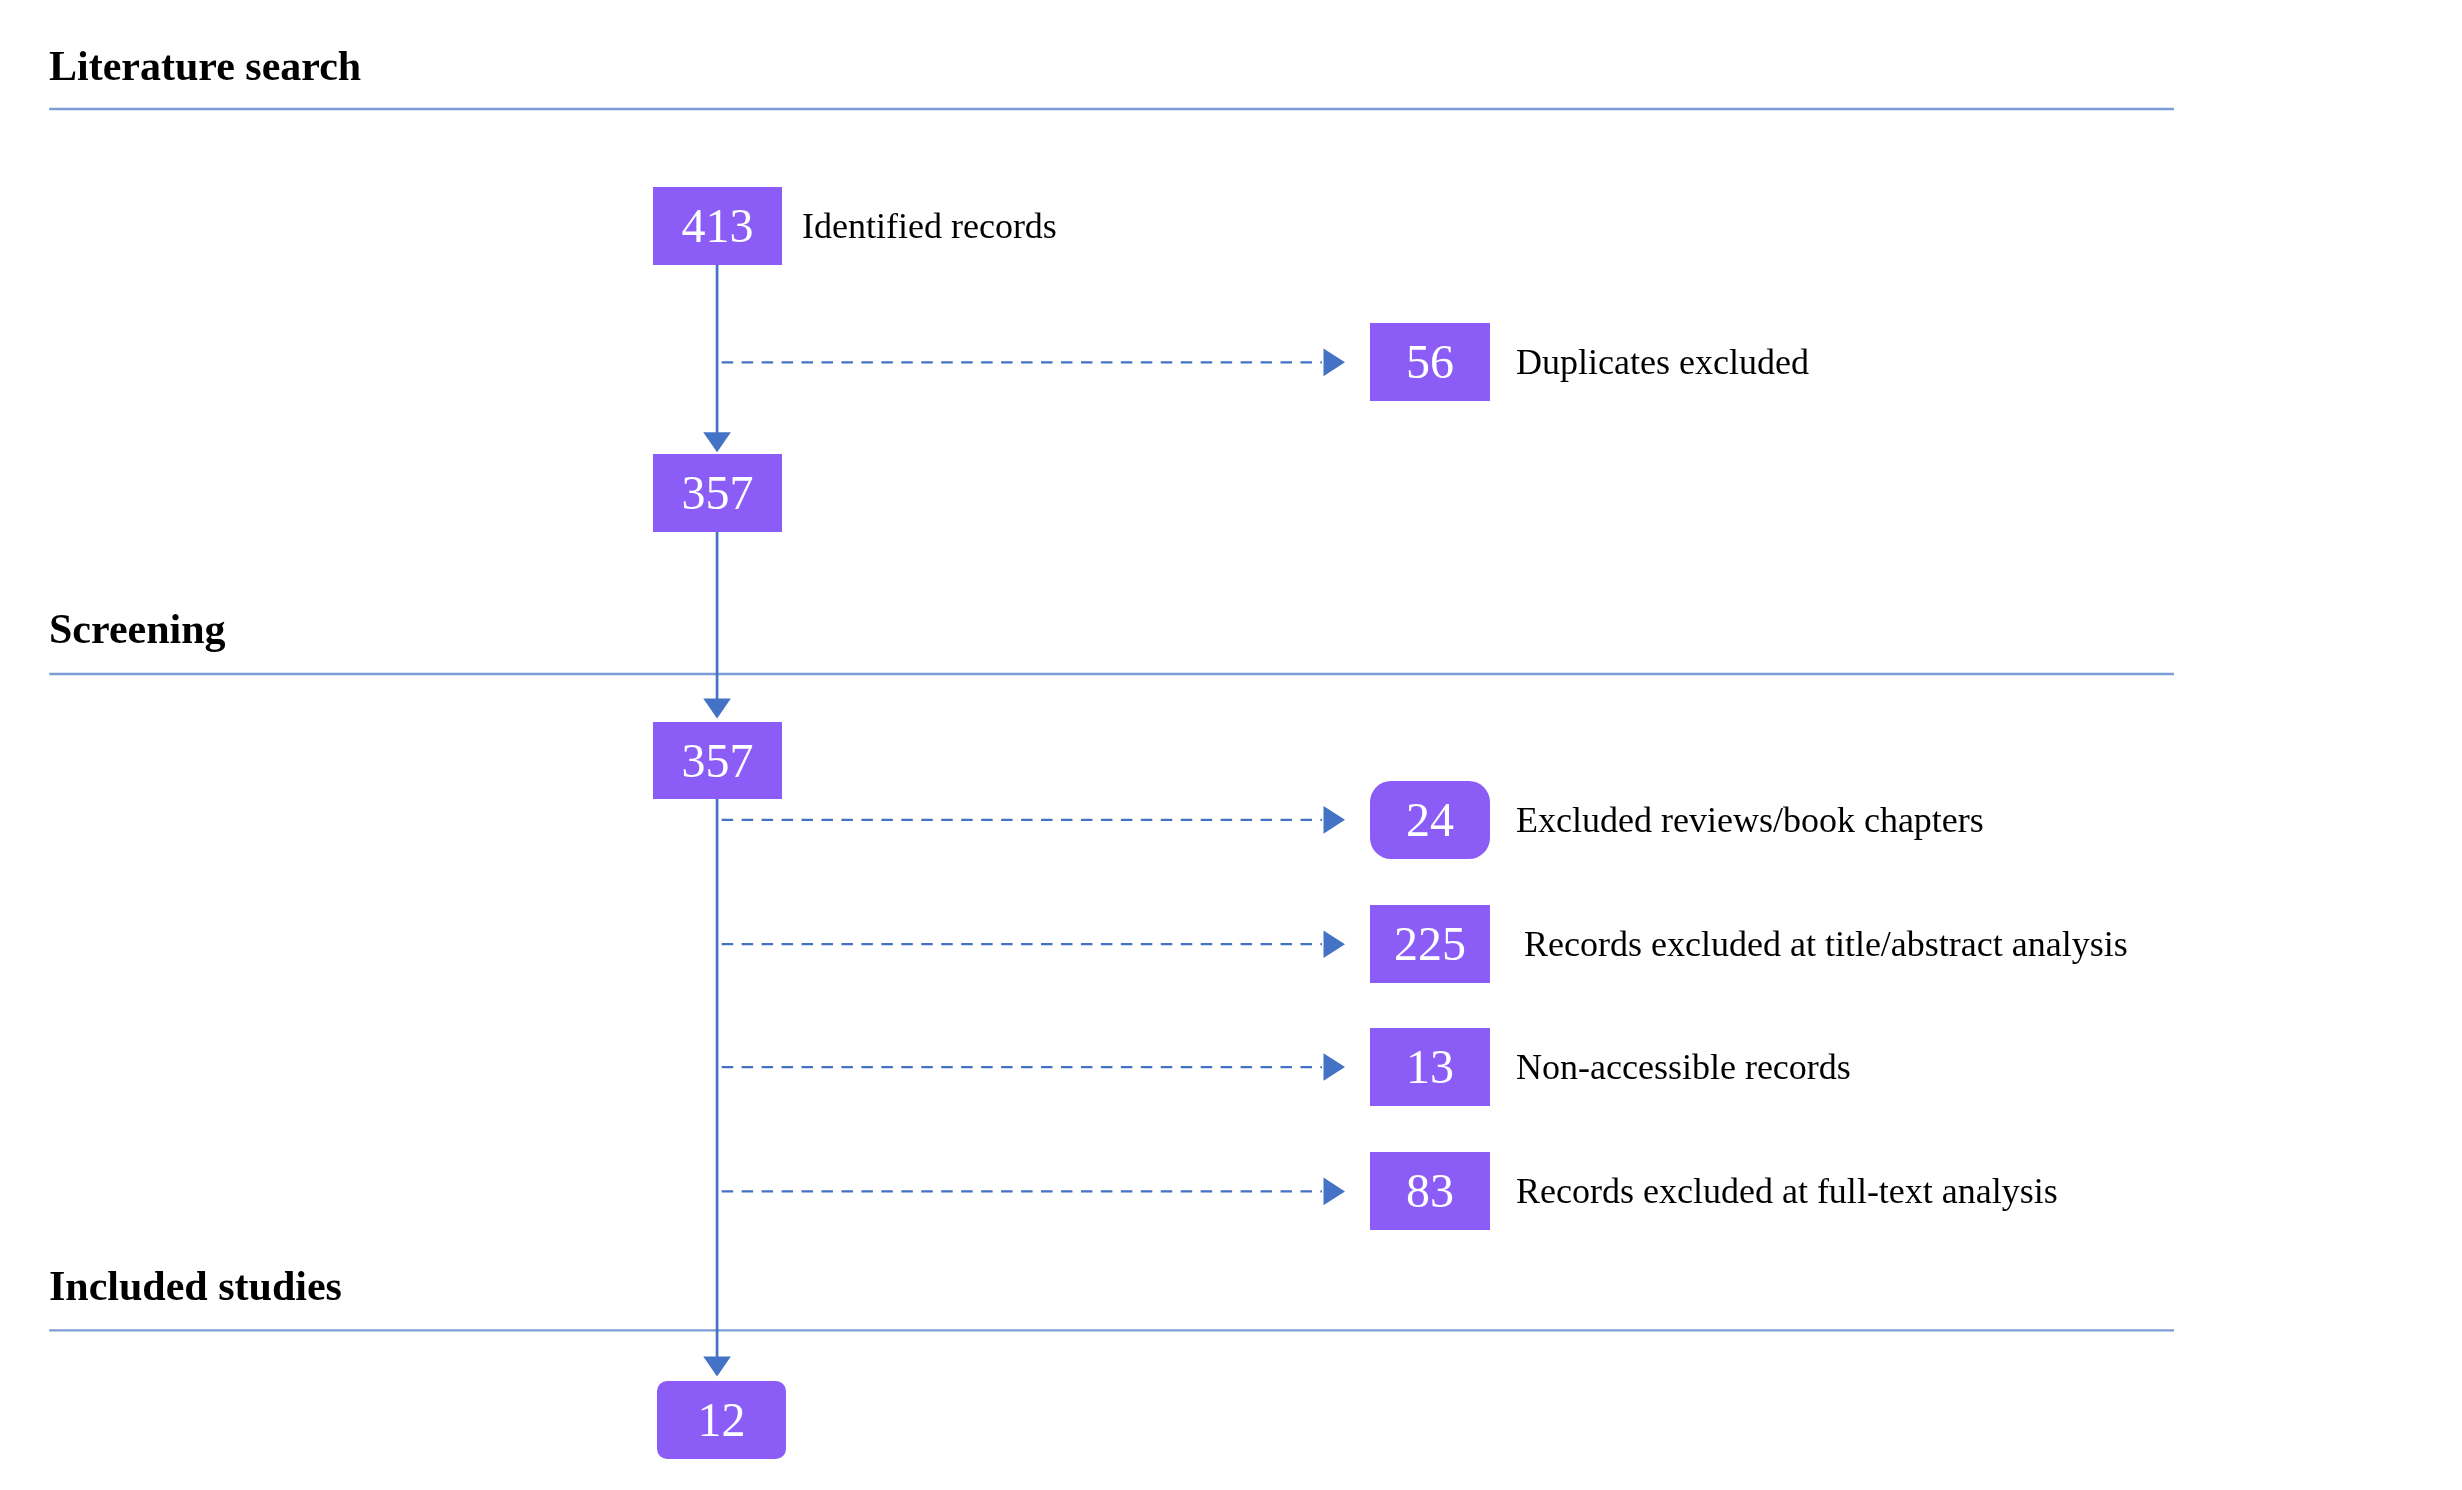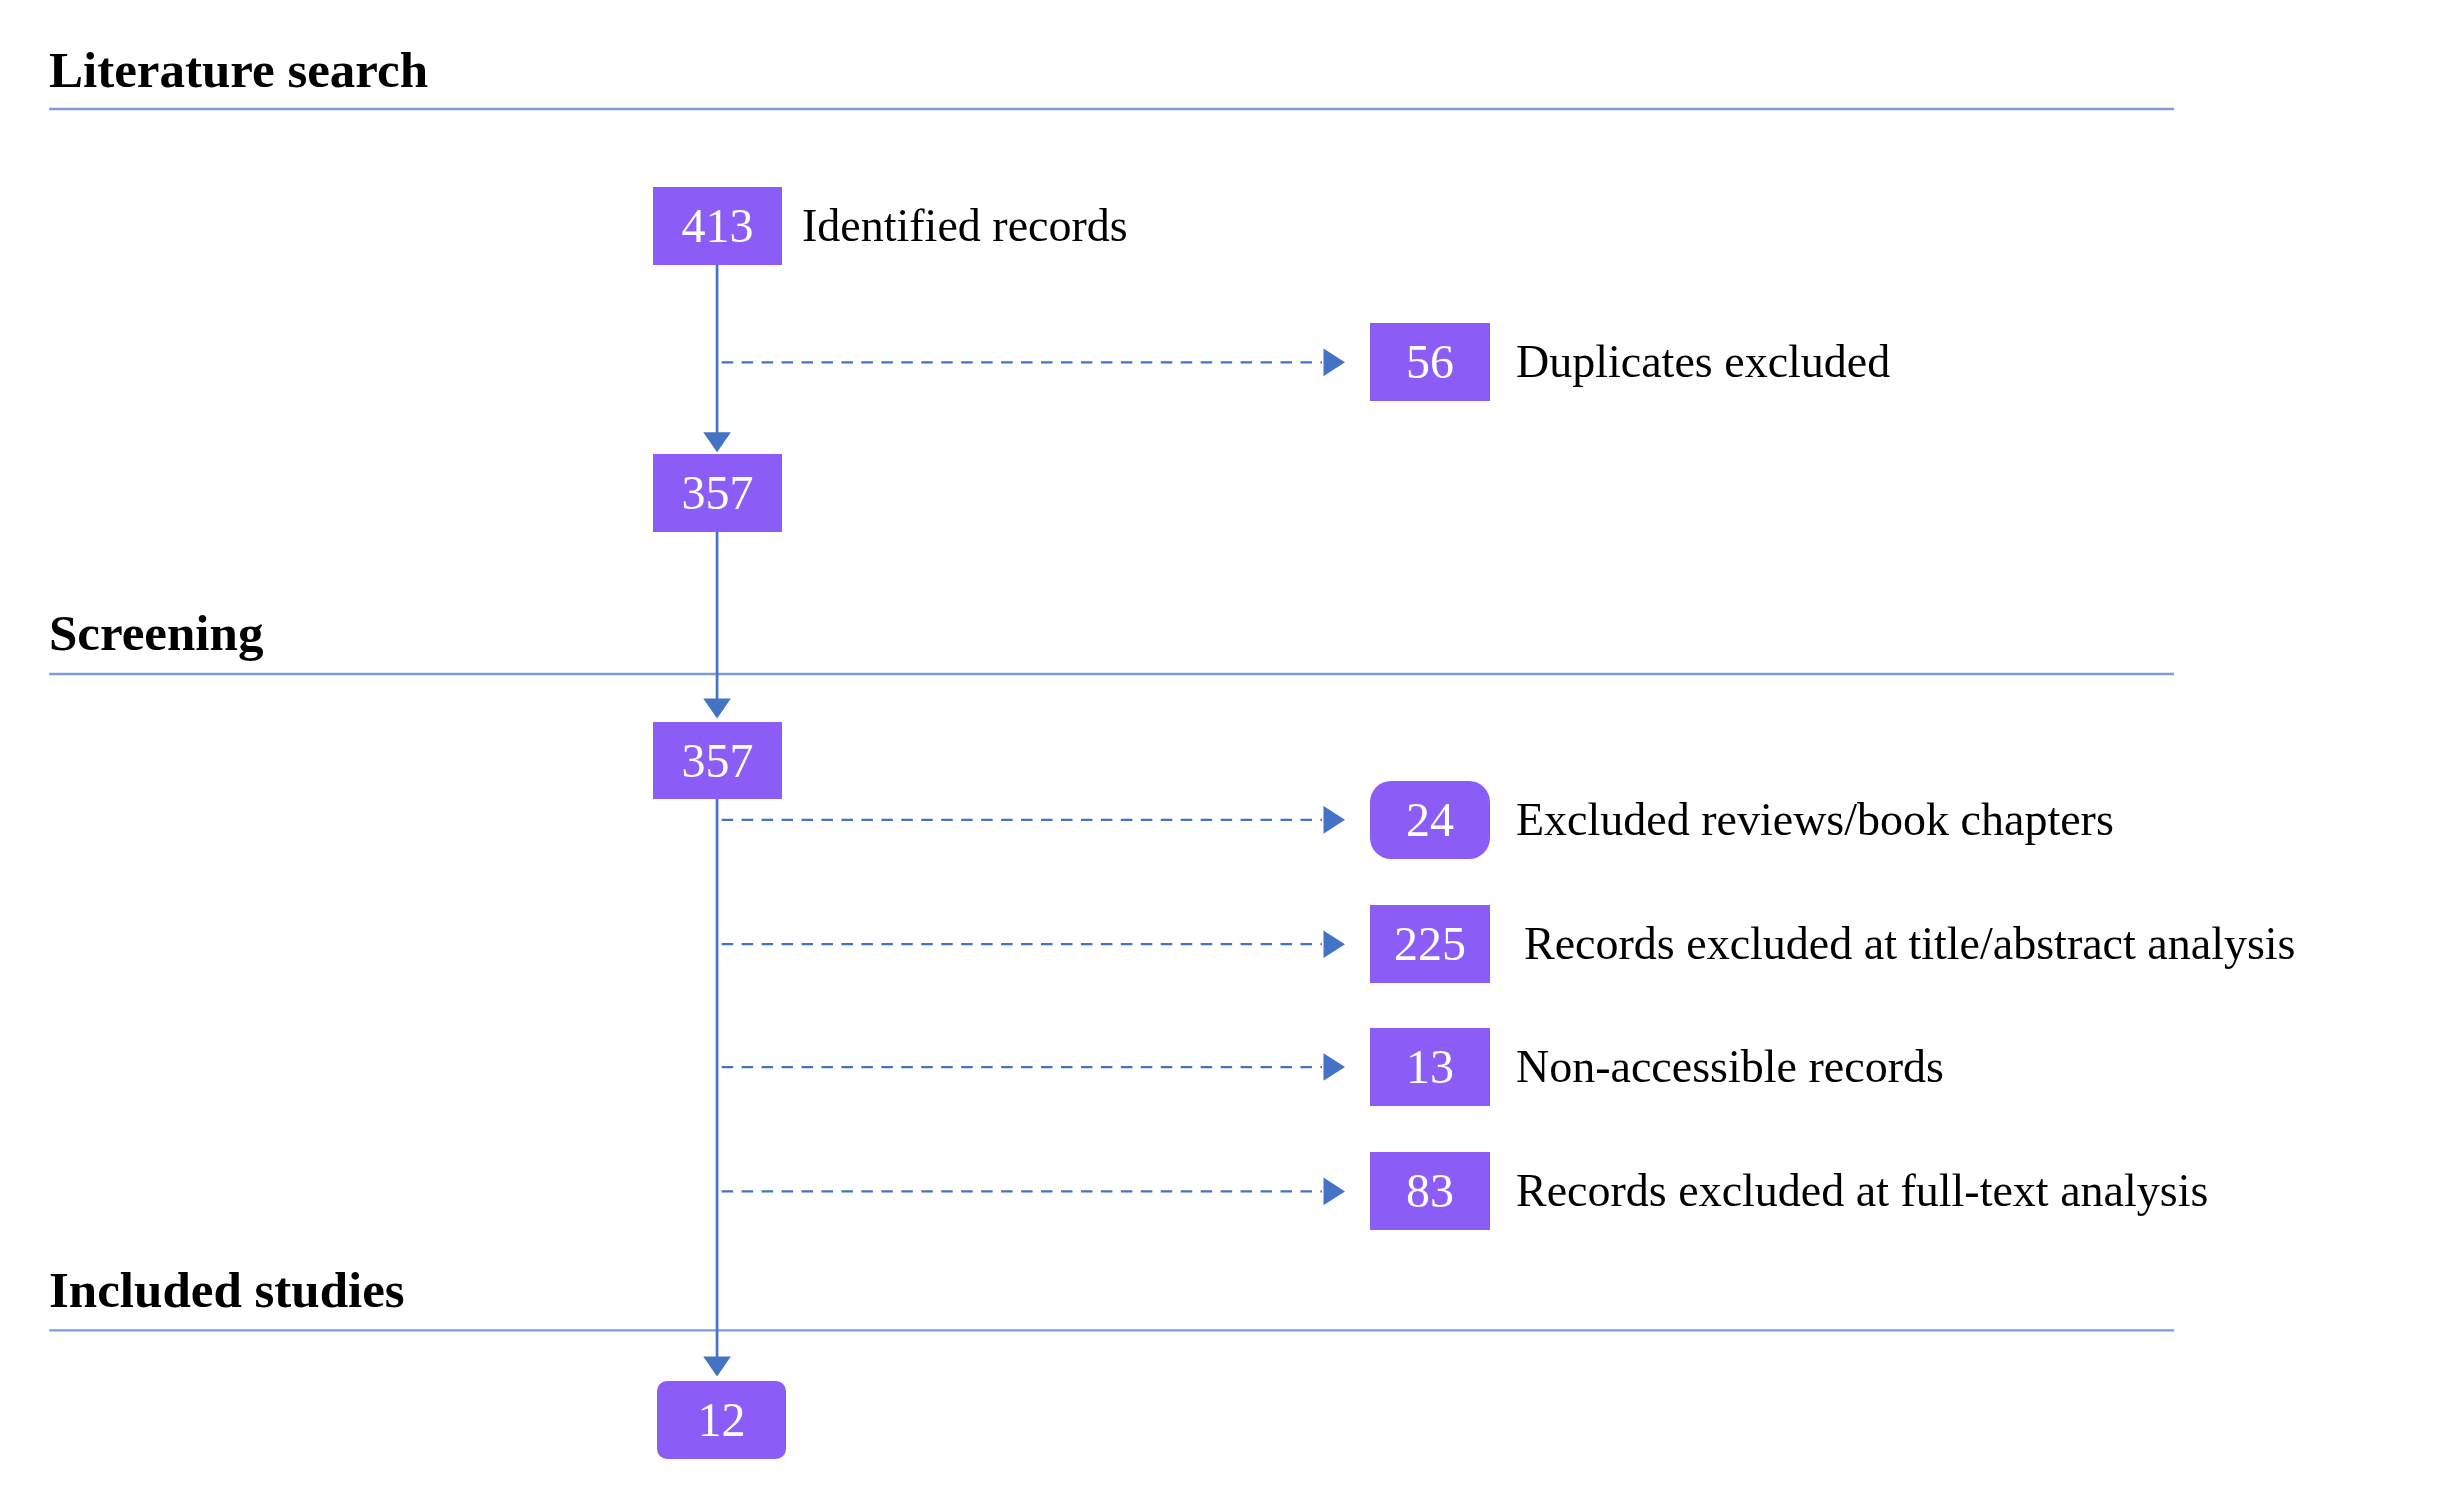--- a/index.html
+++ b/index.html
@@ -37,21 +37,21 @@
   }
   .arrow-head {
     fill: #4472c4;
     stroke: none;
   }
   .section-header {
     position: absolute;
     left: 49px;
     color: #000000;
     font-weight: bold;
-    font-size: 51px;
+    font-size: 42px;
     line-height: 1;
     white-space: nowrap;
   }
   .num-box {
     position: absolute;
     background: #8b5cf6;
     color: #ffffff;
     display: flex;
     align-items: center;
     justify-content: center;
@@ -61,21 +61,21 @@
   .num-box.bold {
     font-weight: normal;
     border-radius: 10px;
   }
   .flow-label {
     position: absolute;
     height: 78px;
     display: flex;
     align-items: center;
     color: #000000;
-    font-size: 46px;
+    font-size: 36px;
     line-height: 1;
     white-space: nowrap;
   }
 </style>
 </head>
 <body>
 
 <div class="canvas">
 
   <svg class="lines-layer" viewBox="0 0 3207 1941">

